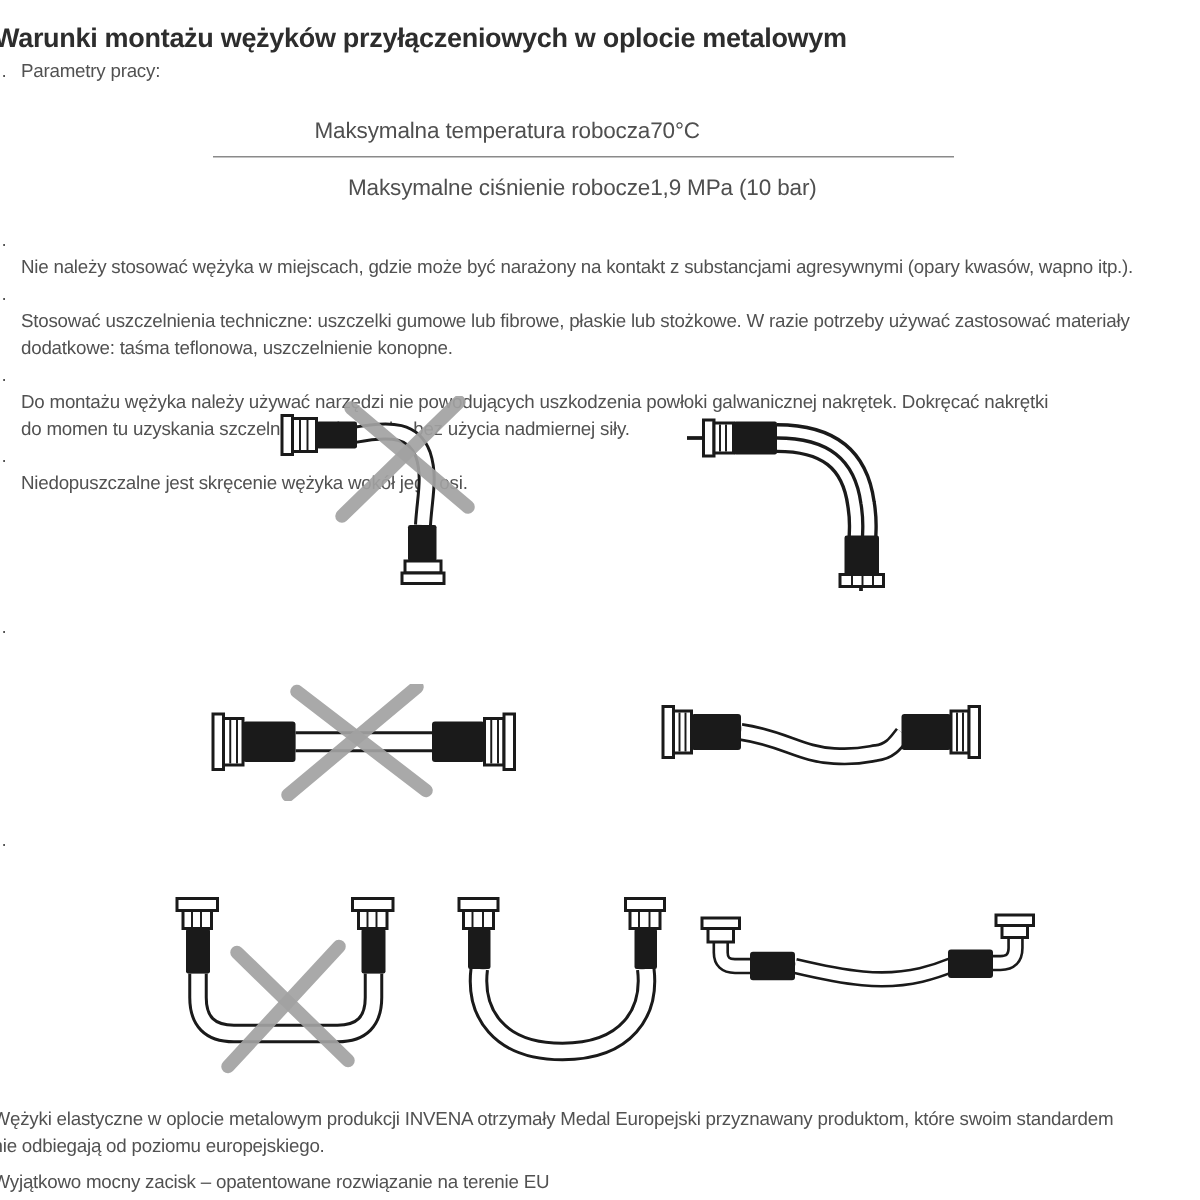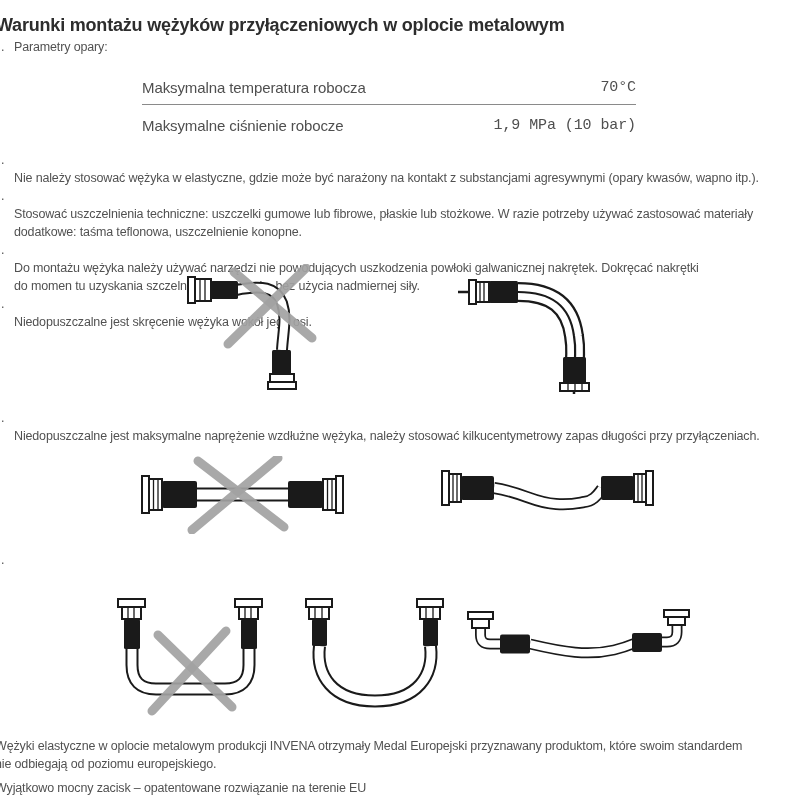--- a/index.html
+++ b/index.html
@@ -17,23 +17,23 @@
   .body-text{font-size:12.5px;letter-spacing:-0.15px;line-height:18px;color:#515151;}
   .params-heading{position:absolute;left:0;top:38px;width:400px;}
   .hang{position:relative;padding-left:14px;}
   .hang .marker{position:absolute;left:1px;top:0;}
   .params-table{
     position:absolute;left:142px;top:70px;width:494px;
     font-size:15px;color:#4f4f4f;letter-spacing:-0.1px;
   }
   .t-row{display:flex;align-items:center;}
   .t-row.first{height:34px;border-bottom:1.5px solid #8a8a8a;}
-  .t-row.second{height:40px;gap:10px;}
-  .t-cell-label{flex:0 0 59%;text-align:left;}
-  .t-cell-value{flex:1;text-align:right;font-family:Liberation Mono, monospace;}
+  .t-row.second{height:40px;}
+  .t-cell-label{flex:0 0 59%;text-align:right;}
+  .t-cell-value{flex:1;text-align:left;}
   .notes{position:absolute;left:0;top:151px;width:860px;}
   .note-item{white-space:pre-line;}
   .note-single{position:absolute;left:0;width:860px;white-space:pre-line;}
   .note-tension{top:409px;}
   .note-kink{top:551px;}
   .footer-medal{position:absolute;left:-5px;top:737px;width:860px;white-space:pre-line;}
   .footer-clamp{position:absolute;left:-5px;top:779px;width:700px;white-space:nowrap;}
   .art{position:absolute;}
   svg .part{fill:#ffffff;stroke:#1a1a1a;stroke-width:2;}
   svg .blk{fill:#1a1a1a;stroke:none;}
@@ -46,37 +46,37 @@
 </style>
 </head>
 <body>
 
 <div class="doc">
 
   <h1 class="page-title">Warunki montażu wężyków przyłączeniowych w oplocie metalowym</h1>
 
   <div class="params-heading body-text hang">
     <span class="marker">.</span>
-    <span>Parametry opary:</span>
+    <span>Parametry pracy:</span>
   </div>
 
   <div class="params-table">
     <div class="t-row first">
       <div class="t-cell-label">Maksymalna temperatura robocza</div>
       <div class="t-cell-value">70°C</div>
     </div>
     <div class="t-row second">
       <div class="t-cell-label">Maksymalne ciśnienie robocze</div>
       <div class="t-cell-value">1,9 MPa (10 bar)</div>
     </div>
   </div>
 
   <div class="notes body-text">
     <div class="note-item hang">
-      <span class="marker">.</span><span>Nie należy stosować wężyka w elastyczne, gdzie może być narażony na kontakt z substancjami agresywnymi (opary kwasów, wapno itp.).</span>
+      <span class="marker">.</span><span>Nie należy stosować wężyka w miejscach, gdzie może być narażony na kontakt z substancjami agresywnymi (opary kwasów, wapno itp.).</span>
     </div>
     <div class="note-item hang">
       <span class="marker">.</span><span>Stosować uszczelnienia techniczne: uszczelki gumowe lub fibrowe, płaskie lub stożkowe. W razie potrzeby używać zastosować materiały
 dodatkowe: taśma teflonowa, uszczelnienie konopne.</span>
     </div>
     <div class="note-item hang">
       <span class="marker">.</span><span>Do montażu wężyka należy używać narzędzi nie powodujących uszkodzenia powłoki galwanicznej nakrętek. Dokręcać nakrętki
 do momen tu uzyskania szczelnego połączenia, bez użycia nadmiernej siły.</span>
     </div>
     <div class="note-item hang">
@@ -111,21 +111,21 @@
     <rect class="blk" x="33" y="19" width="29" height="22" rx="1.5"></rect>
     <rect class="blk" x="107" y="95" width="23" height="26" rx="1.5"></rect>
     <rect class="part" x="104" y="121" width="29" height="8"></rect>
     <line class="ridge" x1="112" y1="122" x2="112" y2="128"></line>
     <line class="ridge" x1="119" y1="122" x2="119" y2="128"></line>
     <line class="ridge" x1="126" y1="122" x2="126" y2="128"></line>
     <line class="pin" x1="118" y1="129" x2="118" y2="132"></line>
   </svg>
 
   <div class="note-single note-tension body-text hang">
-    <span class="marker">.</span><span>Niedopuszczalne jest maksymalne naprężenie wzdłużne wężyka, należy stosować kilkucentymetrowy zapas długości przy przyłączeniach.</span>
+    <span class="marker">.</span>
   </div>
 
   <svg class="art" style="left:140px;top:456px;" width="205" height="78" viewBox="0 0 205 78">
     <path class="tube-o" stroke-width="14" d="M57,38.5 H149"></path>
     <path class="tube-i" stroke-width="10" d="M57,38.5 H149"></path>
     <rect class="part" x="2" y="20" width="7" height="37"></rect>
     <rect class="part" x="9" y="23" width="13" height="31"></rect>
     <line class="ridge" x1="13.5" y1="24" x2="13.5" y2="53"></line>
     <line class="ridge" x1="18" y1="24" x2="18" y2="53"></line>
     <rect class="blk" x="22" y="25" width="35" height="27" rx="2"></rect>

